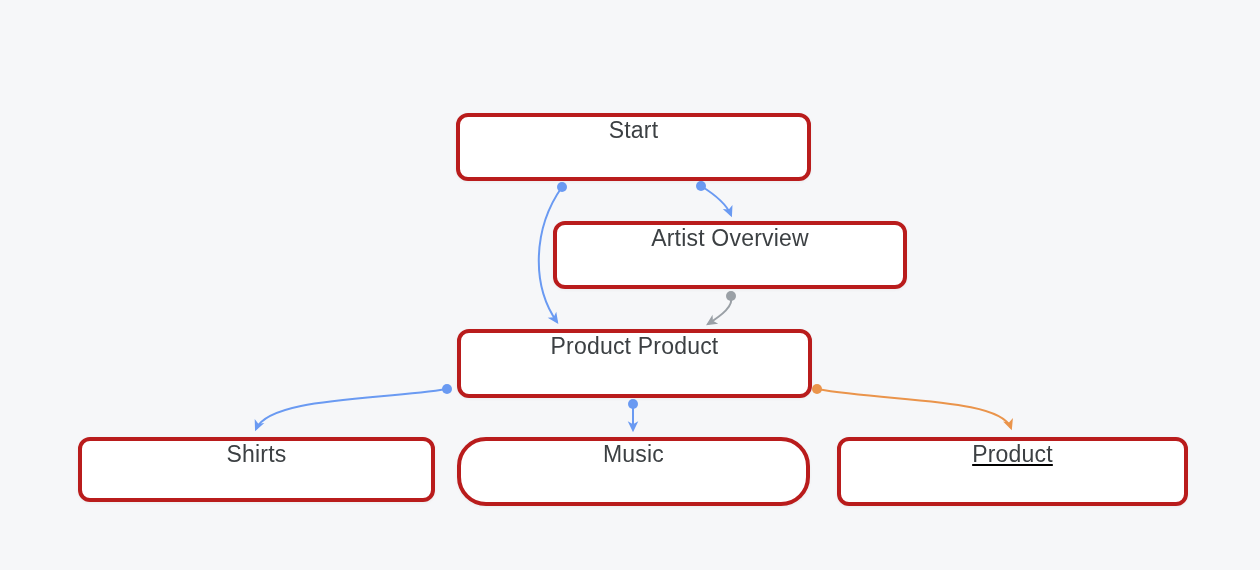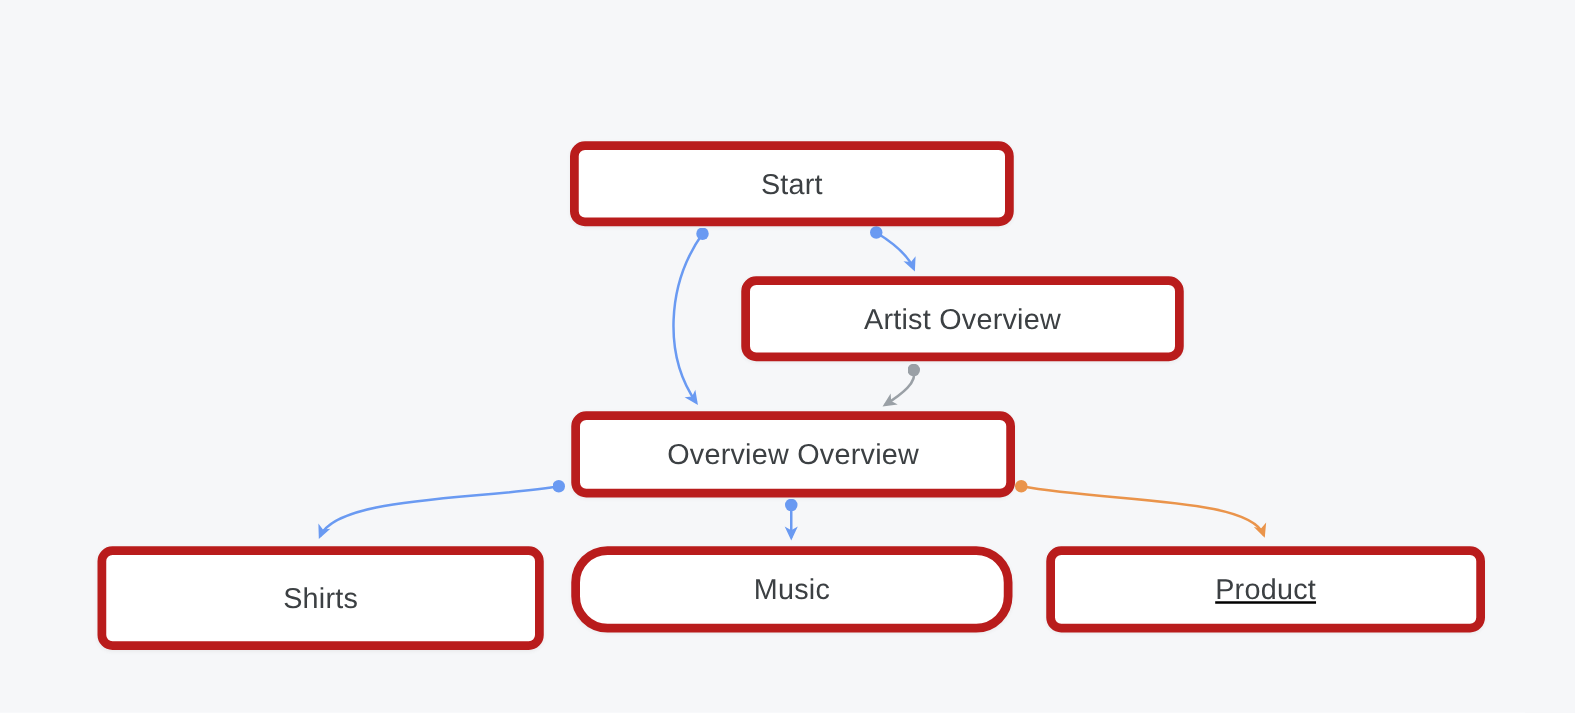--- a/index.html
+++ b/index.html
@@ -26,39 +26,39 @@
     height: 570px;
   }
   .edge {
     fill: none;
     stroke-width: 2;
   }
   .node {
     position: absolute;
     box-sizing: border-box;
     background: #FFFFFF;
-    border: 7px solid #b91c1c;
+    border: 4px solid #b91c1c;
     border-radius: 12px;
     box-shadow: 0 1px 3px rgba(60,64,67,0.06);
     display: flex;
-    align-items: center;
+    align-items: flex-start;
     justify-content: center;
     cursor: pointer;
   }
   .node-label {
     font-size: 23px;
     font-weight: 500;
     color: #3C4043;
     letter-spacing: 0.2px;
     white-space: nowrap;
   }
   .node-start            { left: 456px; top: 113px; width: 355px; height: 68px; }
-  .node-artist-overview  { left: 553px; top: 221px; width: 354px; height: 68px; margin-left: 40px; }
+  .node-artist-overview  { left: 553px; top: 221px; width: 354px; height: 68px; }
   .node-product-overview { left: 457px; top: 329px; width: 355px; height: 69px; }
-  .node-shirts           { left: 78px;  top: 437px; width: 357px; height: 83px; }
+  .node-shirts           { left: 78px;  top: 437px; width: 357px; height: 65px; }
   .node-music            { left: 457px; top: 437px; width: 353px; height: 69px; border-radius: 29px; }
   .node-product          { left: 837px; top: 437px; width: 351px; height: 69px; text-decoration: underline; }
 </style>
 </head>
 <body>
 
 <div class="canvas">
 
   <svg class="edges" viewBox="0 0 1260 570" xmlns="http://www.w3.org/2000/svg">
     <defs>
@@ -97,21 +97,21 @@
 
   <div class="node node-start">
     <span class="node-label">Start</span>
   </div>
 
   <div class="node node-artist-overview">
     <span class="node-label">Artist Overview</span>
   </div>
 
   <div class="node node-product-overview">
-    <span class="node-label">Overview Overview</span>
+    <span class="node-label">Product Product</span>
   </div>
 
   <div class="node node-shirts">
     <span class="node-label">Shirts</span>
   </div>
 
   <div class="node node-music">
     <span class="node-label">Music</span>
   </div>
 

